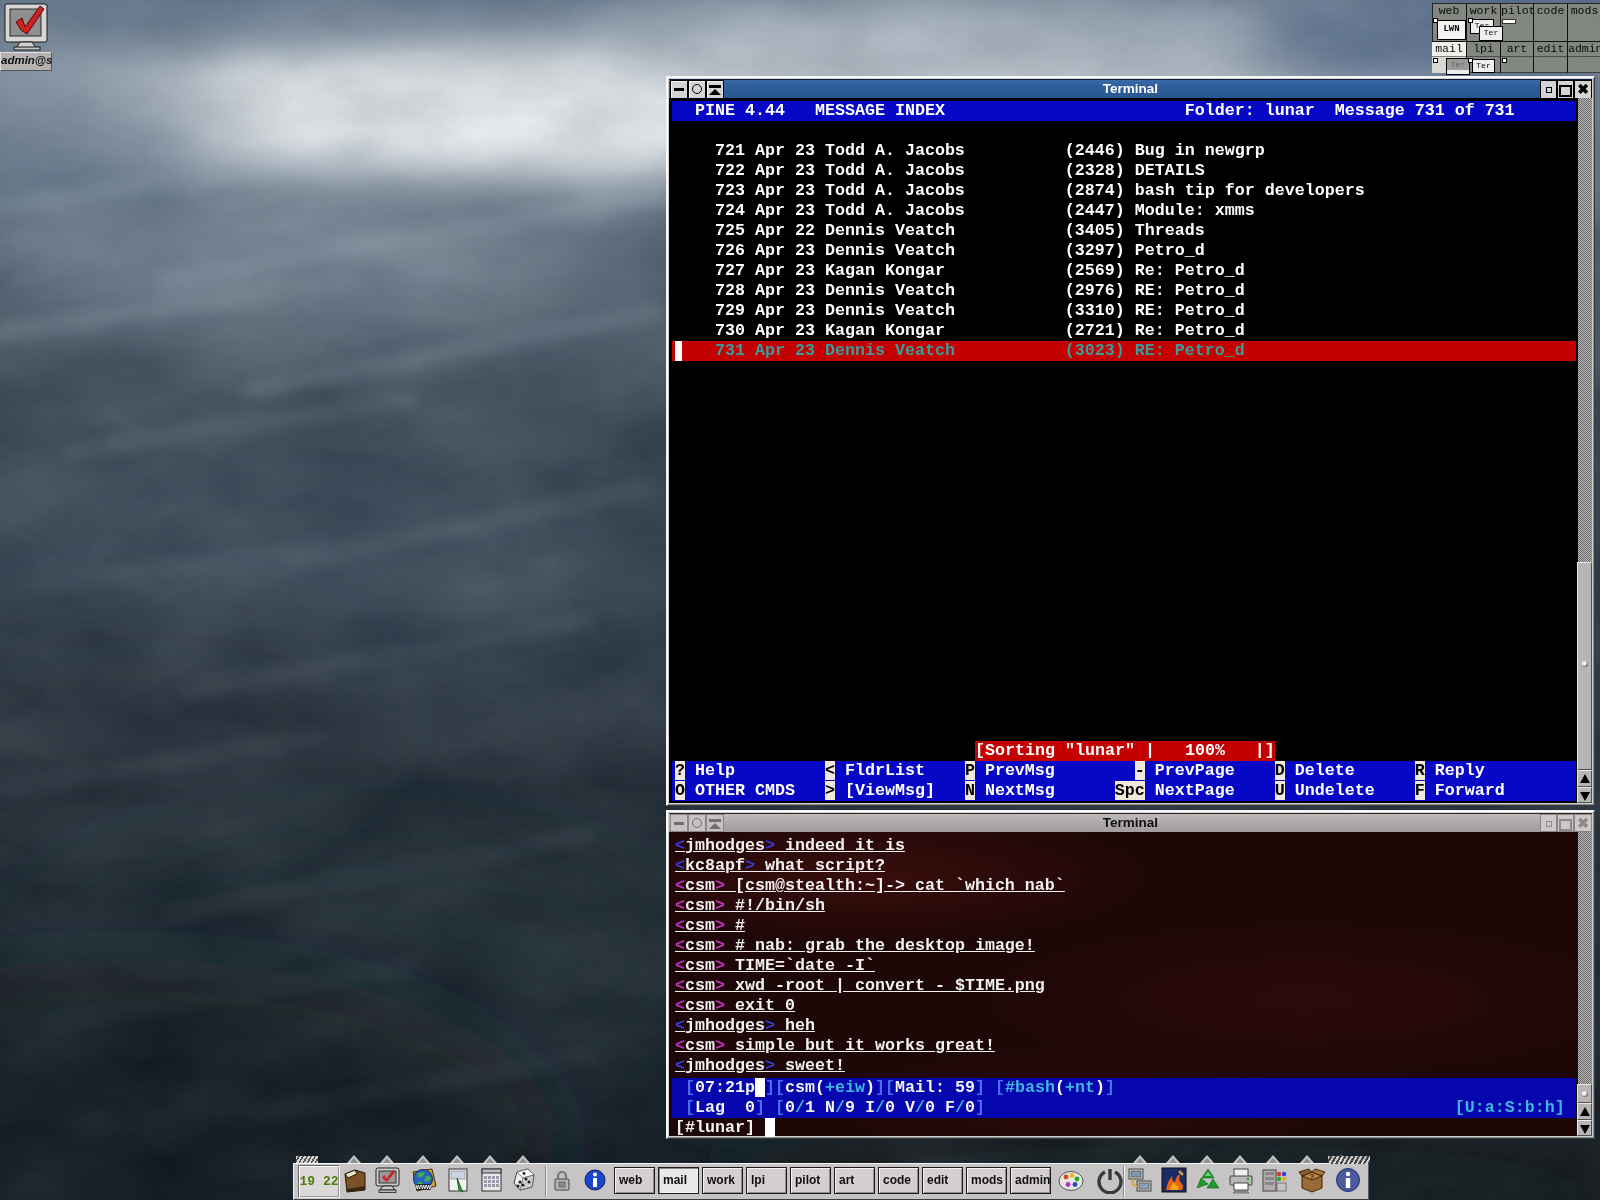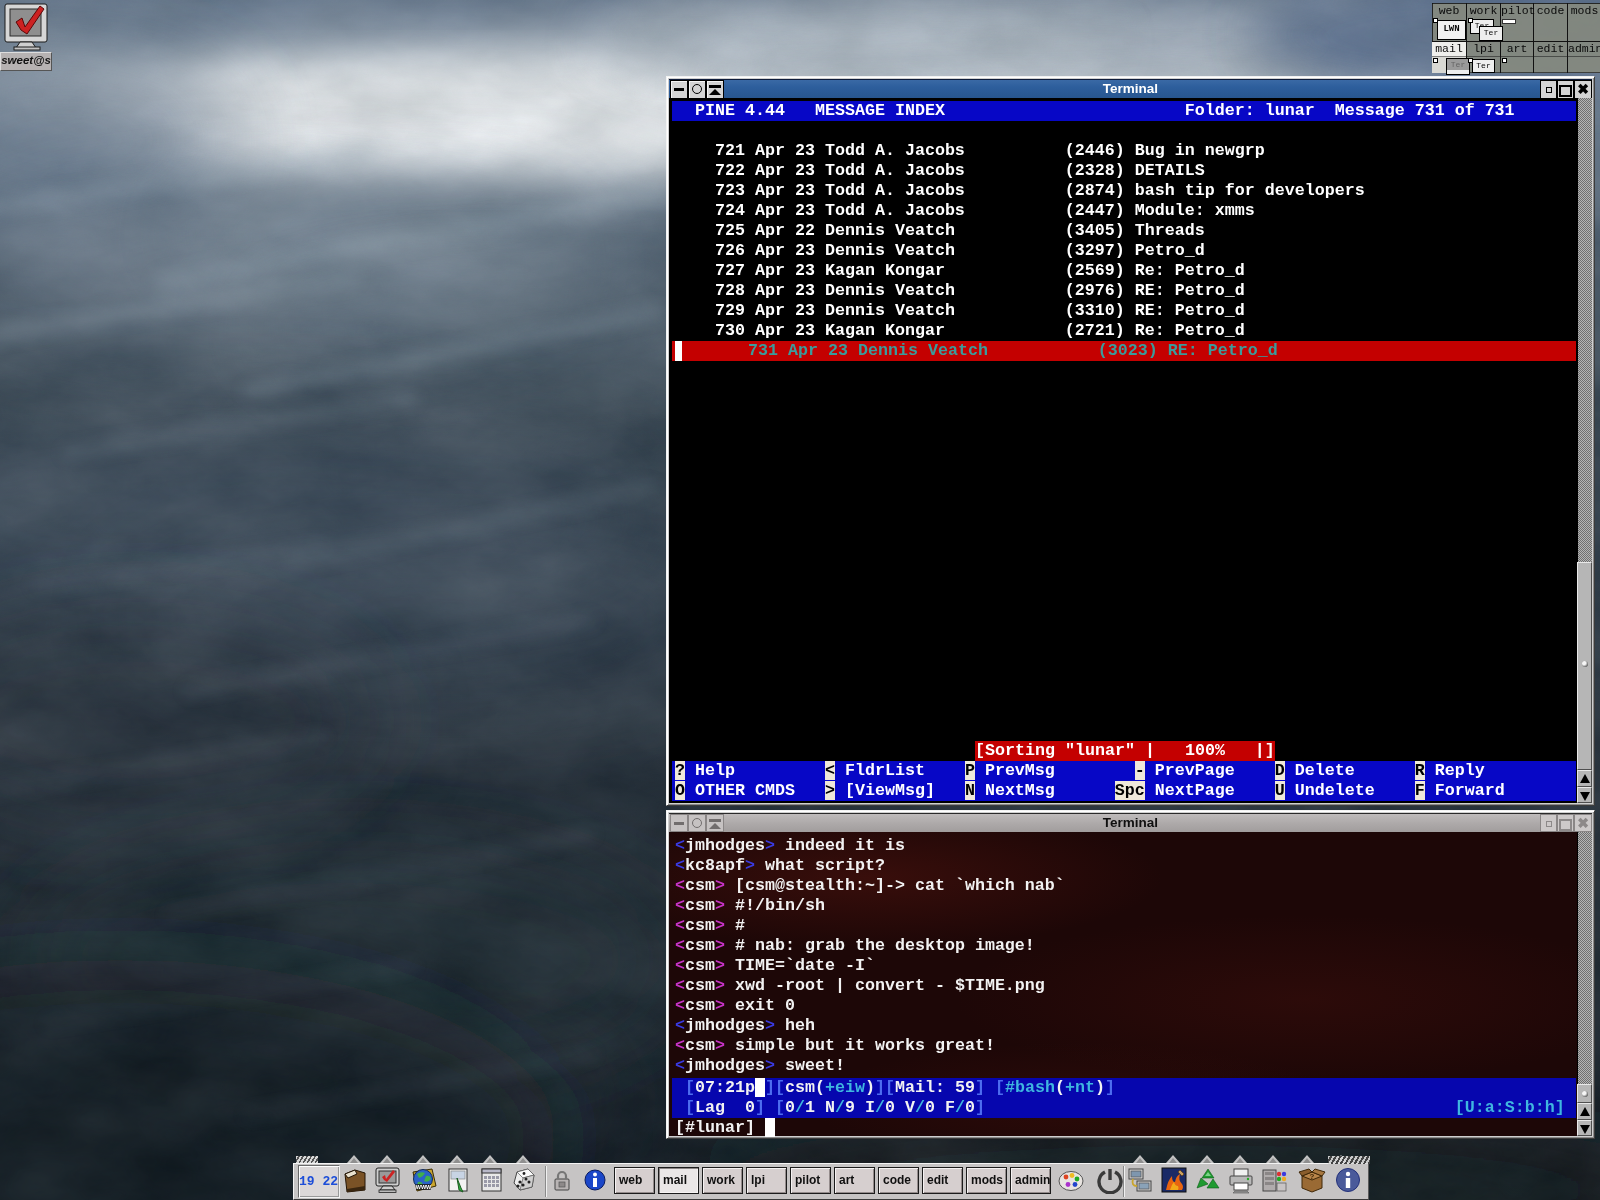--- a/index.html
+++ b/index.html
@@ -108,21 +108,21 @@
  <rect width="1600" height="1200" filter="url(#clouddark)" opacity="0.25"></rect>
 </svg>
 
 <svg class="abs" style="left:2px;top:2px" width="52" height="50" viewBox="0 0 52 50">
  <rect x="3" y="2" width="42" height="38" rx="2" fill="#d6d6d6" stroke="#1a1a1a"></rect>
  <rect x="8" y="7" width="31" height="27" fill="#8f8f8f" stroke="#2a2a2a"></rect>
  <path d="M14 20 L20 16 L23 25 L38 4 L42 7 L25 32 L19 28 Z" fill="#cc2222" stroke="#5a0808" stroke-width="1"></path>
  <path d="M18 40 L30 40 L34 46 L14 46 Z" fill="#cfcfcf" stroke="#1a1a1a"></path>
  <rect x="12" y="45" width="26" height="3" fill="#c2c2c2" stroke="#1a1a1a"></rect>
 </svg>
-<div class="abs" style="left:0;top:52px;width:50px;height:17px;background:#b6b2b2;border:1px solid #555;border-top-color:#ddd;border-left-color:#ddd;font-style:italic;font-weight:bold;font-size:11.5px;line-height:15px;color:#111;text-align:center;">sweet@s</div>
+<div class="abs" style="left:0;top:52px;width:50px;height:17px;background:#b6b2b2;border:1px solid #555;border-top-color:#ddd;border-left-color:#ddd;font-style:italic;font-weight:bold;font-size:11.5px;line-height:15px;color:#111;text-align:center;">admin@s</div>
 
 <div id="pager" class="abs" style="left:1432px;top:3px;width:168px;height:70px;background:rgba(136,139,126,0.88);font-family:'Liberation Mono',monospace;font-size:11.5px;line-height:14px;font-weight:normal;color:#0a0a0a;">
  <div class="abs" style="left:0;top:0;width:1px;height:70px;background:rgba(15,15,15,0.8);"></div>
  <div class="abs" style="left:0;top:0;width:168px;height:1px;background:rgba(15,15,15,0.8);"></div>
  <div class="abs" style="left:0;top:69px;width:168px;height:1px;background:rgba(15,15,15,0.6);"></div>
  <div class="abs" style="left:0;top:39px;width:34px;height:15px;background:#efefec;"></div>
  <div class="abs" style="left:0;top:54px;width:34px;height:16px;background:#d9d9d4;"></div>
  <div class="abs" style="left:34px;top:0;width:1px;height:70px;background:#111;"></div>
  <div class="abs" style="left:68px;top:0;width:1px;height:70px;background:#111;"></div>
  <div class="abs" style="left:101px;top:0;width:1px;height:70px;background:#111;"></div>
@@ -187,21 +187,21 @@
     724 Apr 23 Todd A. Jacobs          (2447) Module: xmms
     725 Apr 22 Dennis Veatch           (3405) Threads
     726 Apr 23 Dennis Veatch           (3297) Petro_d
     727 Apr 23 Kagan Kongar            (2569) Re: Petro_d
     728 Apr 23 Dennis Veatch           (2976) RE: Petro_d
     729 Apr 23 Dennis Veatch           (3310) RE: Petro_d
     730 Apr 23 Kagan Kongar            (2721) Re: Petro_d</pre>
 
  <div class="abs" style="left:672px;top:341px;width:904px;height:20px;background:#c40000;"></div>
  <div class="abs" style="left:675px;top:341px;width:7px;height:20px;background:#fff;"></div>
- <pre class="mono abs" style="left:675px;top:341px;color:#3a9c9c;padding-left:33px;">    731 Apr 23 Dennis Veatch           (3023) RE: Petro_d</pre>
+ <pre class="mono abs" style="left:675px;top:341px;color:#3a9c9c;">    731 Apr 23 Dennis Veatch           (3023) RE: Petro_d</pre>
 
  <div class="abs" style="left:975px;top:741px;width:300px;height:20px;background:#c40000;"></div>
  <pre class="mono abs" style="left:975px;top:741px;color:#fff;">[Sorting "lunar" |   100%   |]</pre>
 
  <div class="abs" style="left:672px;top:761px;width:904px;height:40px;background:#0707c6;"></div>
  <pre class="mono abs" style="left:675px;top:761px;color:#fff;"><span class="key">?</span> Help         <span class="key">&lt;</span> FldrList    <span class="key">P</span> PrevMsg        <span class="key">-</span> PrevPage    <span class="key">D</span> Delete      <span class="key">R</span> Reply
 <span class="key">O</span> OTHER CMDS   <span class="key">&gt;</span> [ViewMsg]   <span class="key">N</span> NextMsg      <span class="key">Spc</span> NextPage    <span class="key">U</span> Undelete    <span class="key">F</span> Forward</pre>
 
  <div class="abs dither" style="left:1577px;top:98px;width:15px;height:705px;border-left:1px solid #000;box-sizing:border-box;"></div>
  <div class="sbthumb" style="left:1577px;top:562px;height:208px;">
@@ -233,21 +233,21 @@
       </div>
  <div class="tbtn" style="left:1540px;top:814px;width:17px;height:18px;background:#cdc9c9;border:1px solid #8a8686;">
         <div style="width:4px;height:4px;border:1.5px solid #8d8989;margin:6px auto 0;"></div>
       </div>
  <div class="tbtn" style="left:1557px;top:814px;width:17px;height:18px;background:#cdc9c9;border:1px solid #8a8686;">
         <div style="width:9px;height:8px;border:2px solid #8d8989;margin:4px auto 0;"></div>
       </div>
  <div class="tbtn" style="left:1574px;top:814px;width:18px;height:18px;background:#cdc9c9;border:1px solid #8a8686;color:#8d8989;font-weight:bold;font-size:14px;line-height:17px;text-align:center;">✖</div>
 
  <div class="abs" style="left:669px;top:832px;width:908px;height:304px;background:#1d0707;background-image:radial-gradient(ellipse 420px 100px at 22% 15%, rgba(120,30,20,0.30), rgba(0,0,0,0) 70%),radial-gradient(ellipse 500px 120px at 70% 55%, rgba(100,25,18,0.22), rgba(0,0,0,0) 70%),radial-gradient(ellipse 380px 90px at 45% 90%, rgba(110,28,20,0.18), rgba(0,0,0,0) 70%);"></div>
- <pre class="mono abs" style="left:675px;top:836px;color:#f2f2f2;"><span class="bb">&lt;</span>jmhodges<span class="bb">&gt;</span> indeed it is
+ <pre class="mono abs" style="left:675px;top:836px;color:#f2f2f2;text-decoration:underline;"><span class="bb">&lt;</span>jmhodges<span class="bb">&gt;</span> indeed it is
 <span class="bb">&lt;</span>kc8apf<span class="bb">&gt;</span> what script?
 <span class="mb">&lt;</span>csm<span class="mb">&gt;</span> [csm@stealth:~]-&gt; cat `which nab`
 <span class="mb">&lt;</span>csm<span class="mb">&gt;</span> #!/bin/sh
 <span class="mb">&lt;</span>csm<span class="mb">&gt;</span> #
 <span class="mb">&lt;</span>csm<span class="mb">&gt;</span> # nab: grab the desktop image!
 <span class="mb">&lt;</span>csm<span class="mb">&gt;</span> TIME=`date -I`
 <span class="mb">&lt;</span>csm<span class="mb">&gt;</span> xwd -root | convert - $TIME.png
 <span class="mb">&lt;</span>csm<span class="mb">&gt;</span> exit 0
 <span class="bb">&lt;</span>jmhodges<span class="bb">&gt;</span> heh
 <span class="mb">&lt;</span>csm<span class="mb">&gt;</span> simple but it works great!
@@ -265,21 +265,21 @@
  <div class="sbarrow" style="left:1577px;top:1103px;height:17px;">
         <div class="tri-up"></div>
       </div>
  <div class="sbarrow" style="left:1577px;top:1120px;height:16px;">
         <div class="tri-dn"></div>
       </div>
 </div>
 
 <div id="panel" class="abs" style="left:293px;top:1163px;width:1076px;height:37px;background:#c6c4c4;border-top:1px solid #f4f4f4;border-left:1px solid #f4f4f4;border-right:1px solid #5a5a5a;border-bottom:1px solid #3a3a3a;box-sizing:border-box;">
 
- <div class="abs" style="left:4px;top:1px;width:40px;height:31px;background:#dcd8d8;border:1px solid;border-color:#6a6a6a #f2f2f2 #f2f2f2 #6a6a6a;box-shadow:inset 1px 1px 0 #fff, inset -1px -1px 0 #999;font-family:'Liberation Mono',monospace;font-weight:bold;font-size:13px;line-height:31px;text-align:left;color:#1d4ed8;">19 22</div>
+ <div class="abs" style="left:4px;top:1px;width:40px;height:31px;background:#dcd8d8;border:1px solid;border-color:#6a6a6a #f2f2f2 #f2f2f2 #6a6a6a;box-shadow:inset 1px 1px 0 #fff, inset -1px -1px 0 #999;font-family:'Liberation Mono',monospace;font-weight:bold;font-size:13px;line-height:31px;text-align:center;color:#4d7c0f;">19 22</div>
 
  <svg class="abs" style="left:47px;top:2px" width="28" height="29" viewBox="0 0 28 29">
         <path d="M4 8 L14 4 L24 7 L24 24 L6 26 Z" fill="#7a5226" stroke="#241505"></path>
         <path d="M4 8 L14 4 L16 8 L7 12 Z" fill="#e8e0ce" stroke="#241505"></path>
         <path d="M6 26 L24 24 L24 20 L6 23 Z" fill="#3a2610"></path>
       </svg>
  <svg class="abs" style="left:80px;top:2px" width="28" height="28" viewBox="0 0 28 28">
         <rect x="2" y="2" width="23" height="18" rx="2" fill="#cfcfcf" stroke="#222"></rect>
         <rect x="5" y="5" width="17" height="12" fill="#9a9a9a" stroke="#333"></rect>
         <path d="M8 11 L11 9 L12 13 L19 4 L21 6 L13 16 L10 14 Z" fill="#c22"></path>

